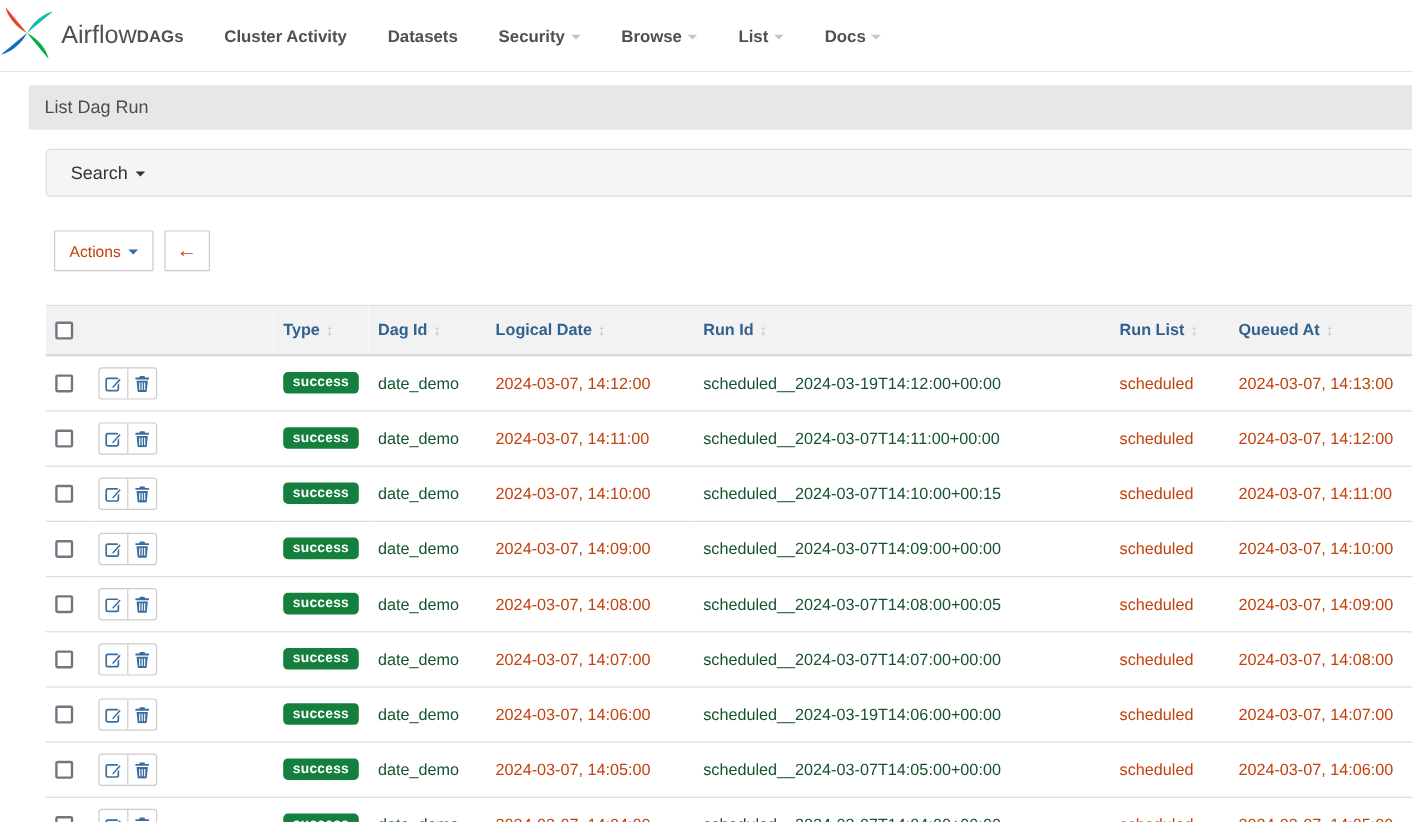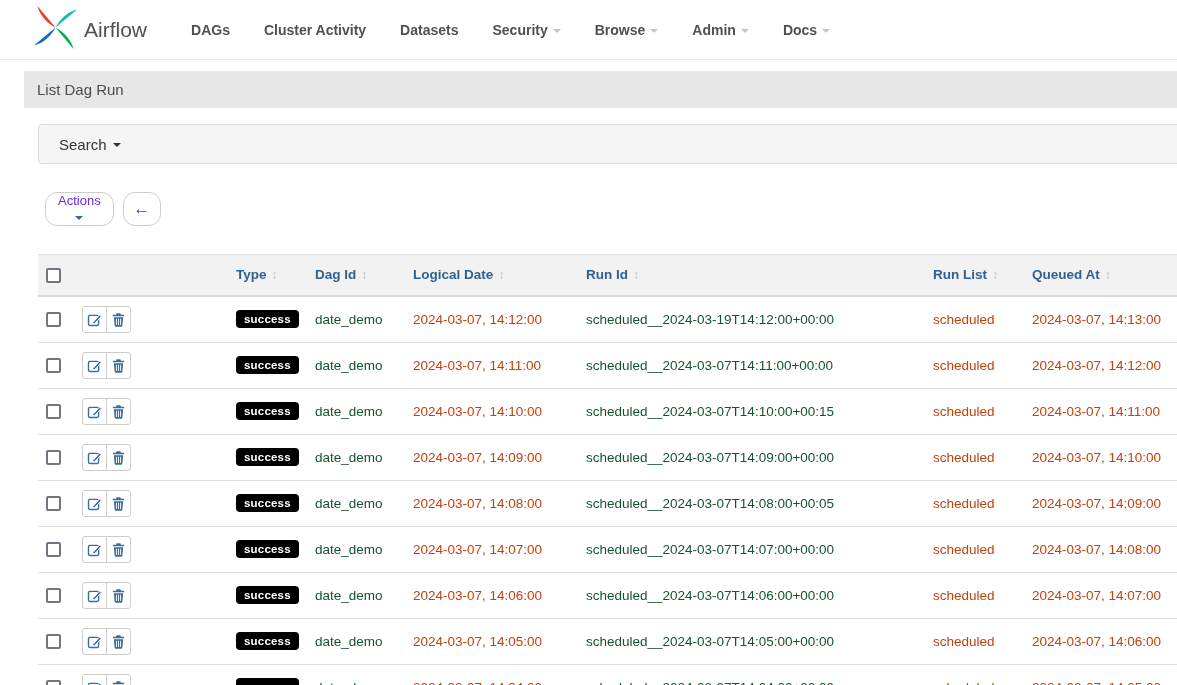--- a/index.html
+++ b/index.html
@@ -4,62 +4,62 @@
 <style>
   html,body{margin:0;padding:0;}
   body{
     width:1177px;height:685px;overflow:hidden;background:#fff;
     font-family:"Liberation Sans", sans-serif;color:#333;
     position:relative;
   }
   
   .navbar{
     height:60px;border-bottom:1px solid #e5e5e5;display:flex;align-items:center;
-    padding-left:33px;background:#fff;box-sizing:border-box;width:1177px;
+    background:#fff;box-sizing:border-box;width:1177px;
   }
   .brand{display:flex;align-items:center;gap:6px;}
   .brand-name{font-size:21px;color:#51504f;}
-  .nav-links{display:flex;align-items:center;margin-left:44px;gap:34px;}
+  .nav-links{display:flex;align-items:center;gap:34px;}
   .nav-link{font-size:14px;font-weight:bold;color:#51504f;text-decoration:none;display:flex;align-items:center;gap:5px;cursor:pointer;}
   .caret{width:0;height:0;border-left:4px solid transparent;border-right:4px solid transparent;border-top:4px solid #cdbfcd;display:inline-block;margin-top:2px;}
   
   .content{width:1340px;}
   .page-header{
     margin:11px 0 0 24px;background:#e7e7e7;height:37px;line-height:37px;
     padding-left:13px;font-size:15px;color:#4c4c4c;width:1316px;box-sizing:border-box;
   }
   .search-panel{
     margin:16px 0 0 38px;width:1285px;box-sizing:border-box;height:40px;
     background:#f5f5f5;border:1px solid #ddd;border-radius:4px;
     display:flex;align-items:center;padding-left:20px;font-size:15px;color:#333;cursor:pointer;
   }
   .search-panel .caret{border-top-color:#333;margin-left:6px;}
   .toolbar{margin:28px 0 0 45px;display:flex;gap:9px;}
   .btn{
-    height:34px;box-sizing:border-box;background:#fff;border:1px solid #ccc;border-radius:12px;
-    color:#6d28d9;font-size:13px;display:inline-flex;align-items:center;gap:6px;
-    padding:0 12px;cursor:pointer;font-family:inherit;flex-direction:column;
+    height:34px;box-sizing:border-box;background:#fff;border:1px solid #ccc;border-radius:1px;
+    color:#c2410c;font-size:13px;display:inline-flex;align-items:center;gap:6px;
+    padding:0 12px;cursor:pointer;font-family:inherit;
   }
   .btn .caret{border-top-color:#2e6da4;}
   .btn-back{width:38px;justify-content:center;font-size:17px;padding:0;}
   
   table{border-collapse:collapse;table-layout:fixed;width:1285px;margin:28px 0 0 38px;font-size:13.5px;}
   thead th{
     background:#f2f2f2;color:#31618e;font-weight:bold;text-align:left;
     padding:12px 8px;border-top:1px solid #ddd;border-bottom:2px solid #d9d9d9;
     white-space:nowrap;overflow:hidden;
   }
   .sort-icon{color:#c4c4c4;font-size:12px;font-weight:normal;margin-left:5px;cursor:pointer;}
   tbody td{
     padding:9px 8px;border-bottom:1px solid #ddd;vertical-align:middle;
     white-space:nowrap;overflow:hidden;height:20px;
   }
   .link{color:#14532d;text-decoration:none;cursor:pointer;}
   .badge-success{
-    display:inline-block;background:#000000;color:#fff;font-weight:bold;
+    display:inline-block;background:#15803d;color:#fff;font-weight:bold;
     font-size:11.5px;padding:3px 8px;border-radius:4px;letter-spacing:.2px;
   }
   input[type=checkbox]{
     appearance:none;-webkit-appearance:none;width:15px;height:15px;margin:0;
     border:2px solid #757582;border-radius:2px;background:#fff;cursor:pointer;vertical-align:middle;
   }
   .row-actions{
     display:inline-flex;border:1px solid #ccc;border-radius:3px;background:#fff;overflow:hidden;
   }
   .row-actions a{
@@ -96,21 +96,21 @@
       </a>
     <a class="nav-link">
         <span>Security</span>
         <span class="caret"></span>
       </a>
     <a class="nav-link">
         <span>Browse</span>
         <span class="caret"></span>
       </a>
     <a class="nav-link">
-        <span>Admin</span>
+        <span>List</span>
         <span class="caret"></span>
       </a>
     <a class="nav-link">
         <span>Docs</span>
         <span class="caret"></span>
       </a>
   </div>
 </div>
 
 <div class="content">
@@ -333,21 +333,21 @@
             <path d="M6 1.4 h4 l.6 1.4 H14 v1.7 H2 V2.8 h3.4 Z"></path>
             <path d="M3 5.6 h10 l-.9 9 a1.2 1.2 0 0 1 -1.2 1.1 H5.1 a1.2 1.2 0 0 1 -1.2 -1.1 Z"></path>
             <path d="M5.8 7.2 v6.6 M8 7.2 v6.6 M10.2 7.2 v6.6" stroke="#fff" stroke-width="1" fill="none"></path>
           </svg>
         </a>
       </span>
     </td>
     <td><span class="badge-success">success</span></td>
     <td><a class="link">date_demo</a></td>
     <td class="cell-plain">2024-03-07, 14:06:00</td>
-    <td><a class="link">scheduled__2024-03-07T14:06:00+00:00</a></td>
+    <td><a class="link">scheduled__2024-03-19T14:06:00+00:00</a></td>
     <td class="cell-plain">scheduled</td>
     <td class="cell-plain">2024-03-07, 14:07:00</td>
   </tr>
 
   <tr>
     <td><input type="checkbox" style=""></td>
     <td>
       <span class="row-actions">
         <a>
           <svg width="15" height="15" viewBox="0 0 16 16">

